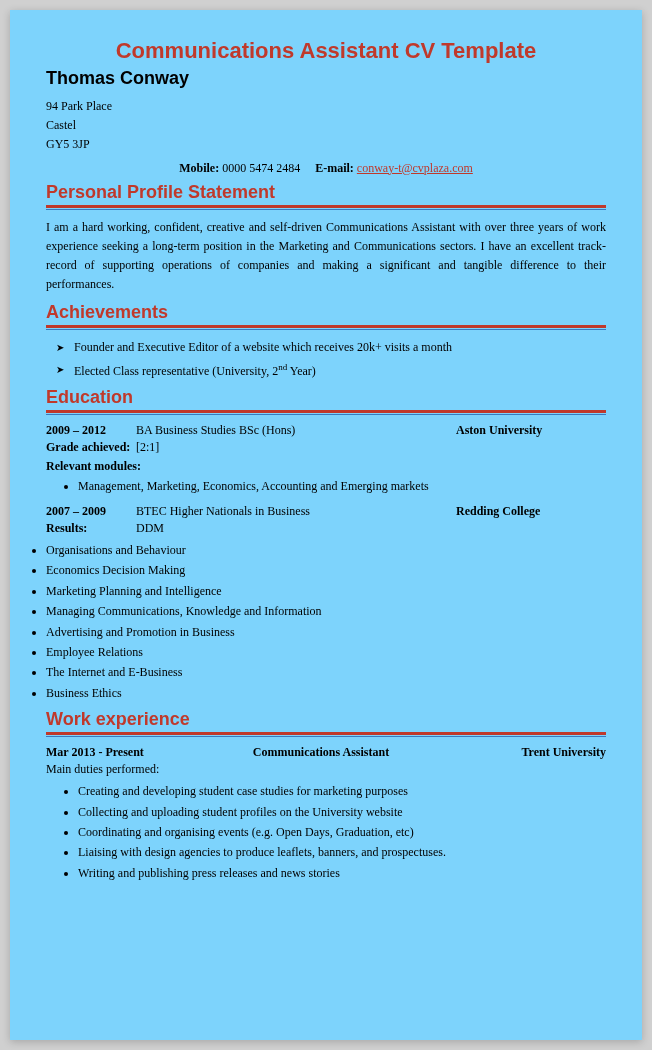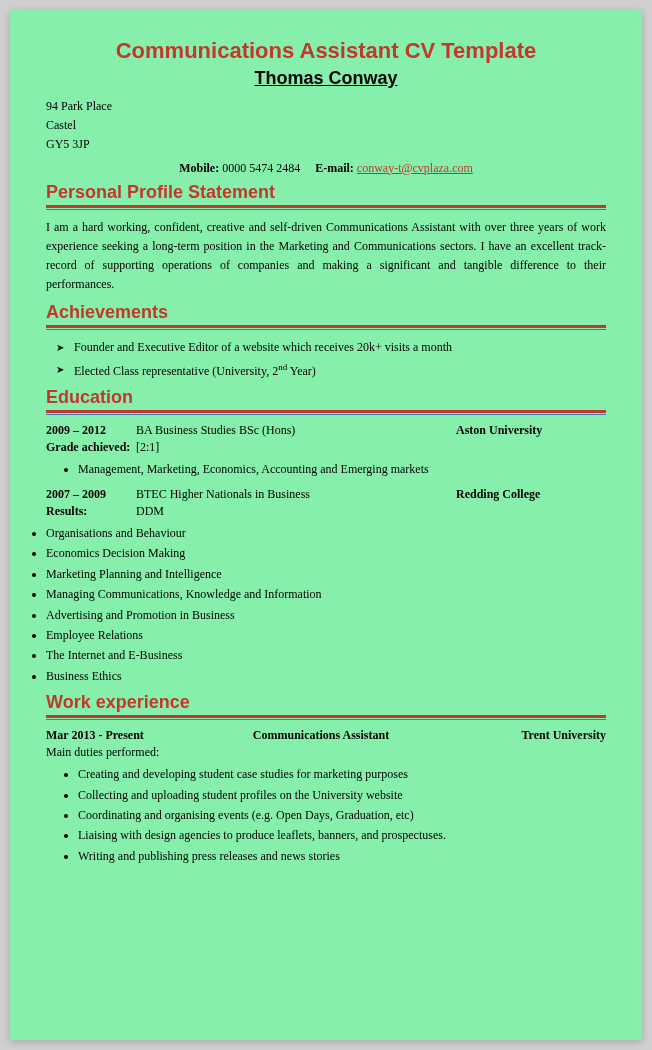--- a/index.html
+++ b/index.html
@@ -6,43 +6,41 @@
     body {
       background: #d0d0d0;
       display: flex;
       justify-content: center;
       align-items: flex-start;
       min-height: 100vh;
       padding: 10px;
       font-family: 'Times New Roman', Times, serif;
     }
     .page {
-      background: #86efac;
+      background: #7dd3fc;
       width: 632px;
       min-height: 1030px;
       padding: 28px 36px 24px 36px;
       position: relative;
       box-shadow: 0 2px 8px rgba(0,0,0,0.2);
     }
     .cv-title {
       text-align: center;
       color: #c0392b;
       font-size: 22px;
       font-weight: bold;
       font-family: Arial, sans-serif;
       margin-bottom: 4px;
     }
     .cv-name {
-      text-align: center;
       font-size: 18px;
       font-weight: bold;
       font-family: Arial, sans-serif;
       color: #000;
       margin-bottom: 8px;
-      text-decoration: underline;
     }
     .cv-address {
       text-align: left;
       font-size: 12px;
       color: #000;
       line-height: 1.6;
       margin-bottom: 6px;
     }
     .cv-contact {
       text-align: center;
@@ -268,20 +266,21 @@
     <div>
       <div class="edu-row">
         <span class="edu-years">2009 – 2012</span>
         <span class="edu-degree">BA Business Studies BSc (Hons)</span>
         <span class="edu-institution">Aston University</span>
       </div>
       <div class="edu-grade-row">
         <span class="edu-grade-label">Grade achieved:</span>
         <span class="edu-grade-value">[2:1]</span>
       </div>
+      <div class="modules-label">Relevant modules:</div>
       <ul class="modules-list">
         <li>Management, Marketing, Economics, Accounting and Emerging markets</li>
       </ul>
     </div>
 
     <div>
       <div class="edu-row">
         <span class="edu-years">2007 – 2009</span>
         <span class="edu-degree">BTEC Higher Nationals in Business</span>
         <span class="edu-institution">Redding College</span>

